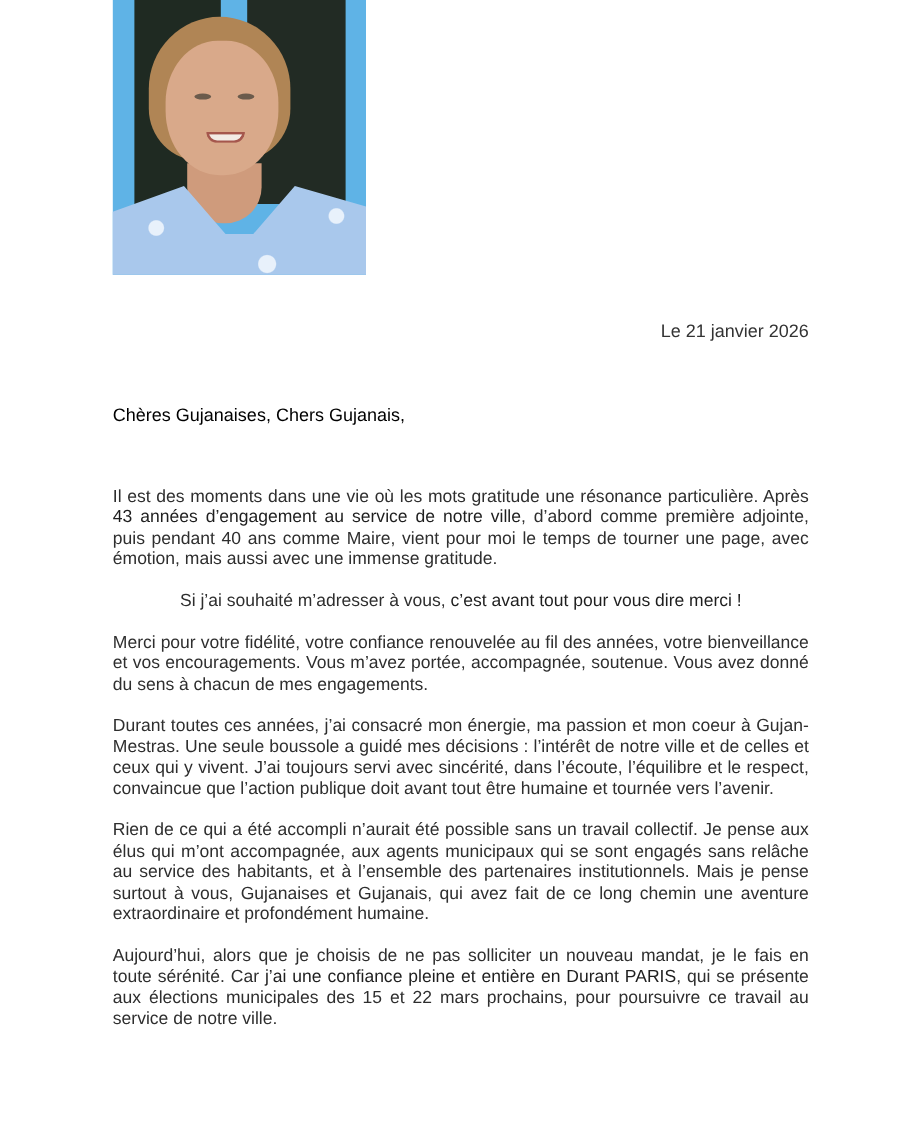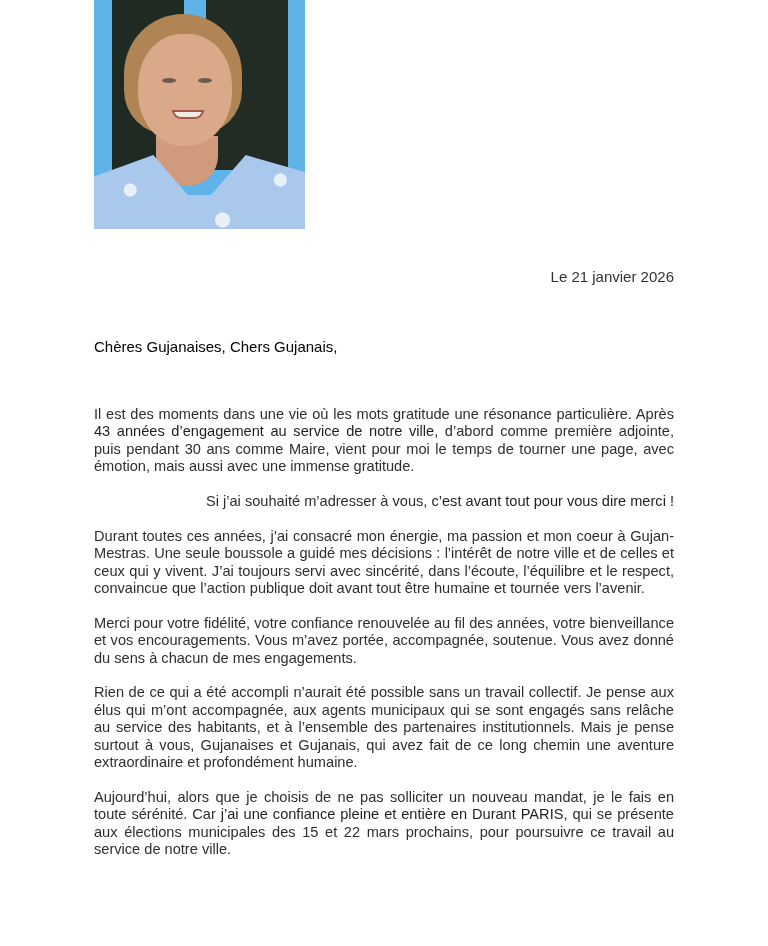--- a/index.html
+++ b/index.html
@@ -107,21 +107,21 @@
       width: 580px;
       font-size: 14.6px;
       line-height: 17.4px;
       color: #2e2e2e;
     }
     .body-text p {
       margin: 0 0 17.4px 0;
       text-align: justify;
     }
     .body-text p.nojust {
-      text-align: right;
+      text-align: center;
     }
     .body-text b {
       font-weight: normal;
       color: #1e1e1e;
     }
   </style>
 </head>
 <body>
 
 <div class="photo" title="Portrait of the outgoing mayor, smiling, wearing a light blue floral blouse in front of a blue and dark wooden door">
@@ -134,19 +134,19 @@
   <div class="eye r"></div>
   <div class="mouth"></div>
   <div class="shirt"></div>
 </div>
 
 <div class="date">Le 21 janvier 2026</div>
 
 <div class="salutation">Chères Gujanaises, Chers Gujanais,</div>
 
 <div class="body-text">
-  <p><span>Il est des moments dans une vie où les mots gratitude une résonance particulière. Après </span><b>43 années d’engagement au service de notre ville</b><span>, d’abord comme première adjointe, puis pendant 30 ans comme Maire, vient pour moi le temps de tourner une page, avec émotion, mais aussi avec une immense gratitude.</span></p>
+  <p><span>Il est des moments dans une vie où les mots gratitude une résonance particulière. Après </span><b>43 années d’engagement au service de notre ville</b><span>, d’abord comme première adjointe, puis pendant 40 ans comme Maire, vient pour moi le temps de tourner une page, avec émotion, mais aussi avec une immense gratitude.</span></p>
   <p class="nojust"><span>Si j’ai souhaité m’adresser à vous, </span><b>c’est avant tout pour vous dire merci !</b></p>
+  <p>Merci pour votre fidélité, votre confiance renouvelée au fil des années, votre bienveillance et vos encouragements. Vous m’avez portée, accompagnée, soutenue. Vous avez donné du sens à chacun de mes engagements.</p>
   <p>Durant toutes ces années, j’ai consacré mon énergie, ma passion et mon coeur à Gujan-Mestras. Une seule boussole a guidé mes décisions : l’intérêt de notre ville et de celles et ceux qui y vivent. J’ai toujours servi avec sincérité, dans l’écoute, l’équilibre et le respect, convaincue que l’action publique doit avant tout être humaine et tournée vers l’avenir.</p>
-  <p>Merci pour votre fidélité, votre confiance renouvelée au fil des années, votre bienveillance et vos encouragements. Vous m’avez portée, accompagnée, soutenue. Vous avez donné du sens à chacun de mes engagements.</p>
   <p>Rien de ce qui a été accompli n’aurait été possible sans un travail collectif. Je pense aux élus qui m’ont accompagnée, aux agents municipaux qui se sont engagés sans relâche au service des habitants, et à l’ensemble des partenaires institutionnels. Mais je pense surtout à vous, Gujanaises et Gujanais, qui avez fait de ce long chemin une aventure extraordinaire et profondément humaine.</p>
   <p><span>Aujourd’hui, alors que je choisis de ne pas solliciter un nouveau mandat, je le fais en toute sérénité. Car </span><b>j’ai une confiance pleine et entière en Durant PARIS</b><span>, qui se présente aux élections municipales des 15 et 22 mars prochains, pour poursuivre ce travail au service de notre ville.</span></p>
 </div>
 
 </body></html>

